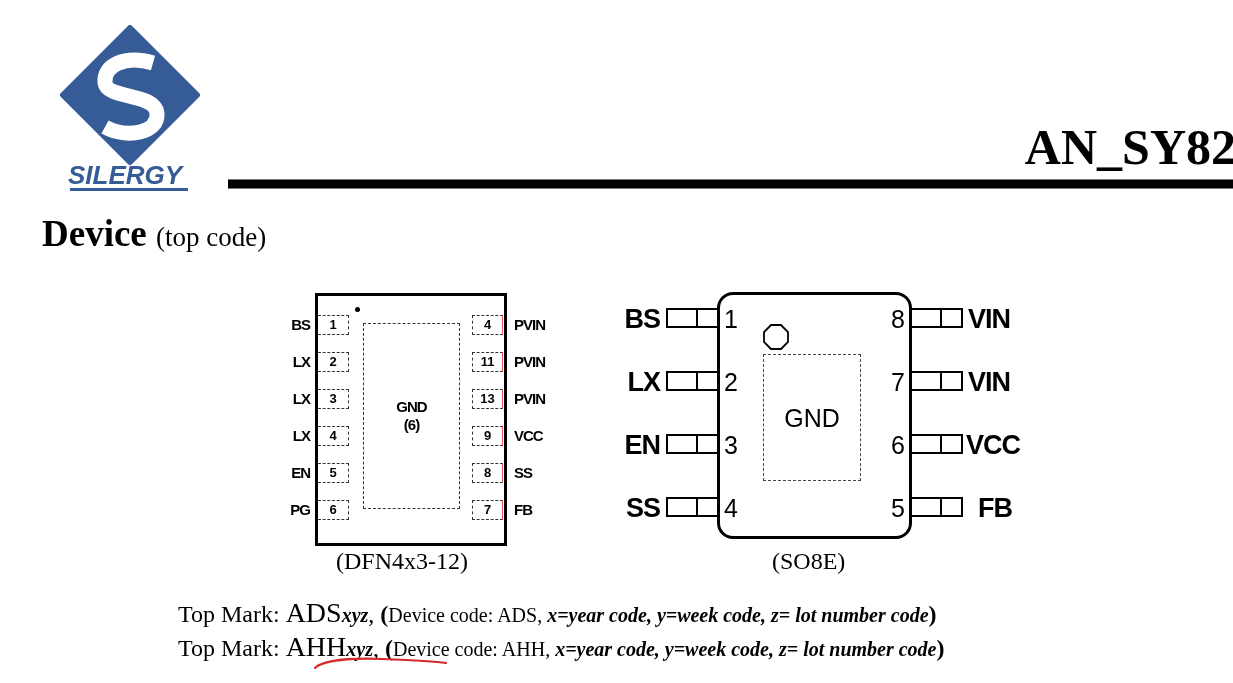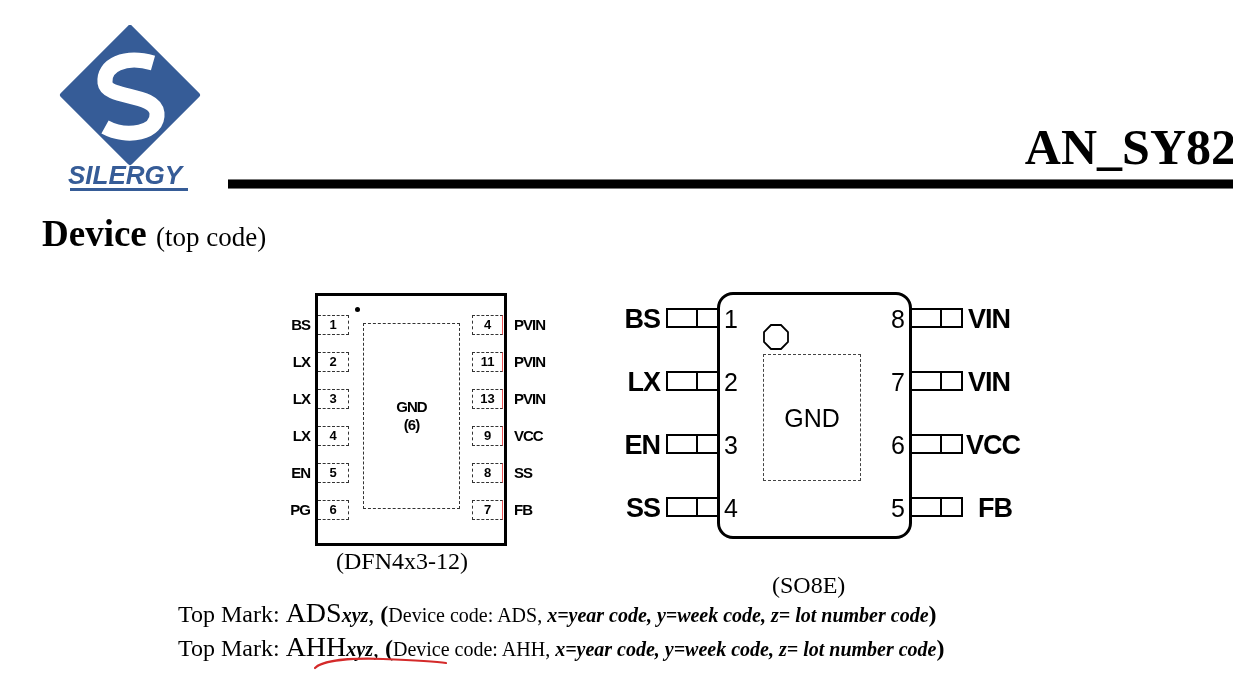--- a/index.html
+++ b/index.html
@@ -22,21 +22,21 @@
   #dfn-dot { left: 355px; top: 307px; width: 5px; height: 5px; border-radius: 50%; background: #000; }
   #dfn-pad { left: 363px; top: 323px; width: 97px; height: 186px; border: 1.5px dashed #333; box-sizing: border-box; }
   #dfn-gnd { left: 363px; top: 398px; width: 97px; text-align: center; font-family: "Liberation Sans", sans-serif; font-weight: bold; font-size: 15px; line-height: 18px; letter-spacing: -1px; }
   .dfn-pin { position: absolute; width: 31px; height: 20px; border: 1.5px dashed #333; border-left: none; box-sizing: border-box; background: #fff; font-family: "Liberation Sans", sans-serif; font-weight: bold; font-size: 13px; text-align: center; line-height: 17px; }
   .dfn-pin.right { border-left: 1.5px dashed #333; border-right: 1px solid #e55; }
   .dfn-pin.left { border-right: 1.5px dashed #333; }
   .dfn-label { position: absolute; font-family: "Liberation Sans", sans-serif; font-weight: bold; font-size: 15px; letter-spacing: -1px; line-height: 20px; white-space: nowrap; }
   .dfn-label.left { text-align: right; width: 40px; }
 
   #dfn-caption { left: 336px; top: 548px; font-size: 24px; white-space: nowrap; }
-  #so8-caption { left: 772px; top: 548px; font-size: 24px; white-space: nowrap; margin-top: 24px; }
+  #so8-caption { left: 772px; top: 548px; font-size: 24px; white-space: nowrap; }
 
   
   #so8 { left: 717px; top: 292px; width: 195px; height: 247px; border: 3px solid #000; border-radius: 16px; box-sizing: border-box; background: #fff; }
   #so8-mark { left: 762px; top: 323px; width: 28px; height: 28px; }
   #so8-pad { left: 763px; top: 354px; width: 98px; height: 127px; border: 1.5px dashed #444; box-sizing: border-box; }
   #so8-gnd { left: 763px; top: 404px; width: 98px; text-align: center; font-family: "Liberation Sans", sans-serif; font-size: 25px; }
   .so8-lead { position: absolute; width: 53px; height: 20px; box-sizing: border-box; border: 2px solid #000; background: #fff; }
   .so8-lead::after { content: ""; position: absolute; left: 28px; top: -2px; width: 2px; height: 20px; background: #000; }
   .so8-num { position: absolute; font-family: "Liberation Sans", sans-serif; font-size: 25px; line-height: 28px; }
   .so8-label { position: absolute; font-family: "Liberation Sans", sans-serif; font-weight: bold; font-size: 27px; line-height: 28px; letter-spacing: -1px; white-space: nowrap; }

